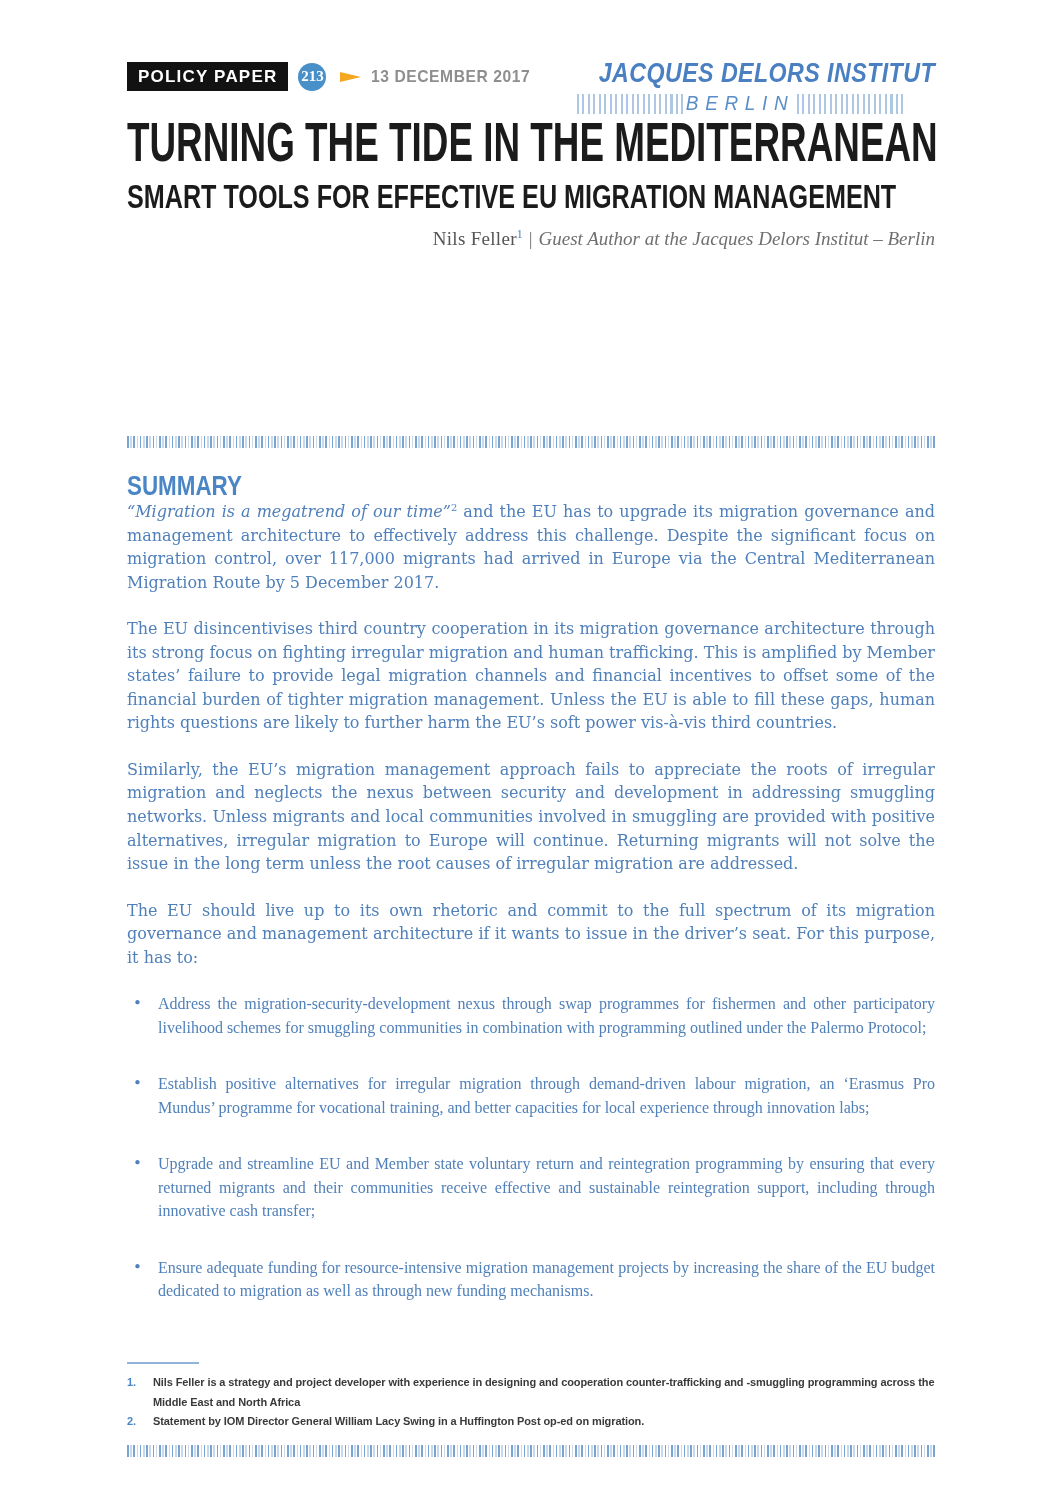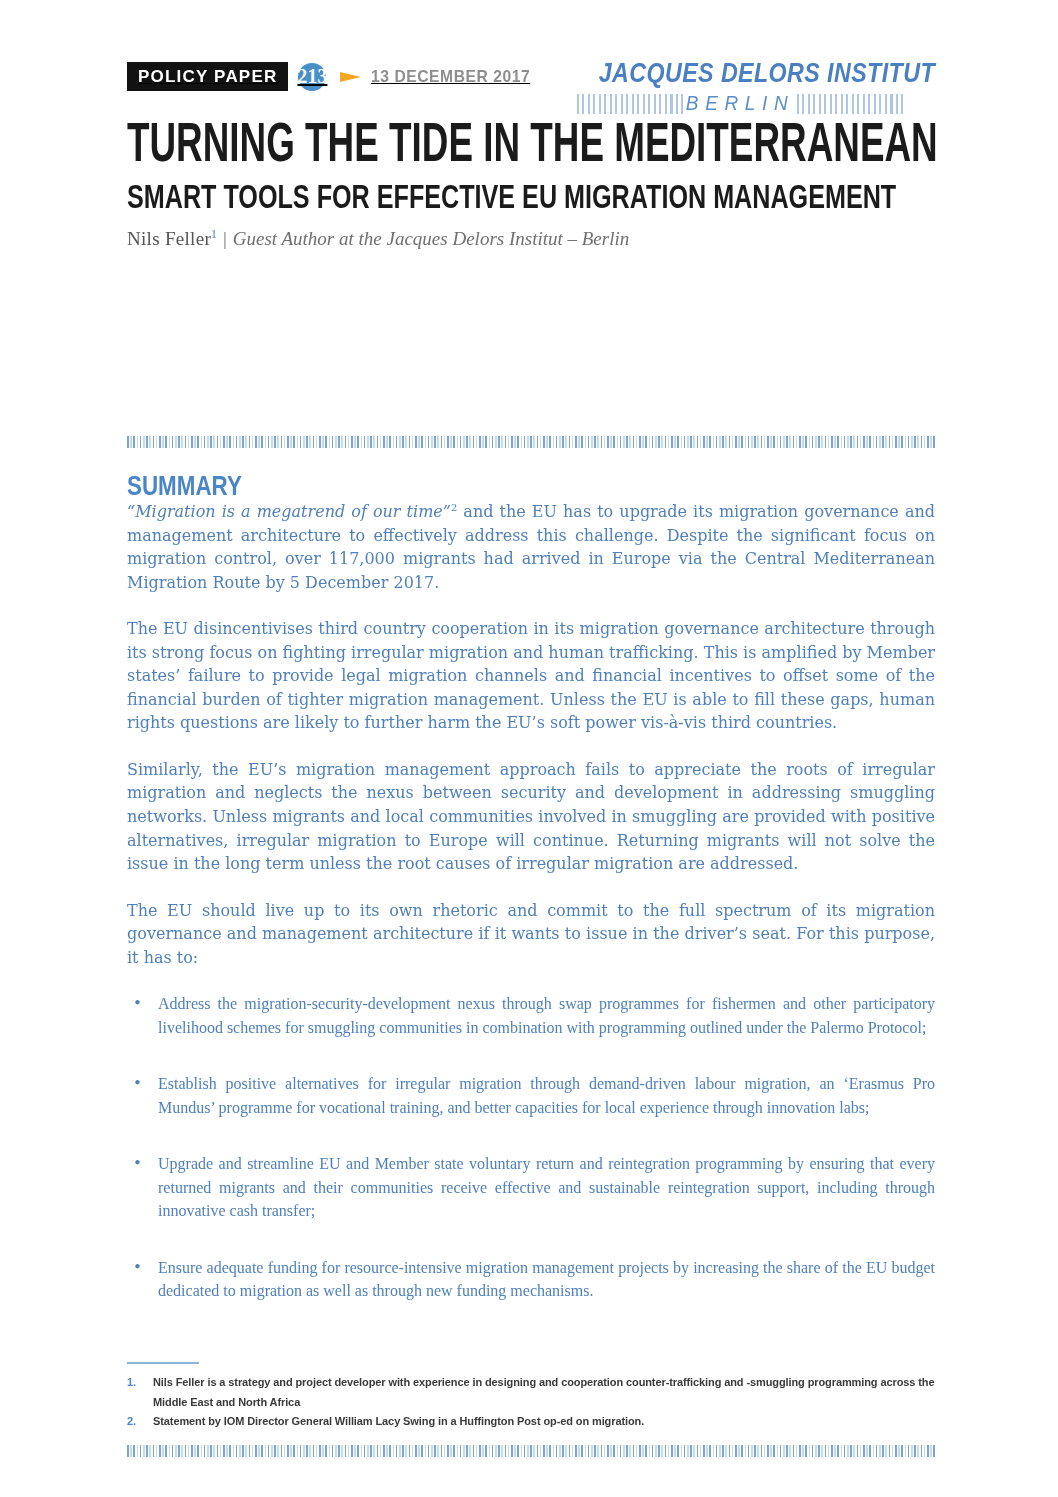--- a/index.html
+++ b/index.html
@@ -11,30 +11,30 @@
     background: #ffffff;
     padding: 58px 123px 40px 127px;
     display: flex;
     flex-direction: column;
     overflow: hidden;
     font-family: "Liberation Sans", sans-serif;
   }
 
   
   .header-row { display: flex; justify-content: space-between; align-items: flex-start; }
-  .header-left { display: flex; align-items: center; gap: 10px; margin-top: 4px; text-decoration: underline; }
+  .header-left { display: flex; align-items: center; gap: 10px; margin-top: 4px; }
   .badge {
     background: #121212; color: #ffffff;
     font-weight: 700; font-size: 17px; letter-spacing: 1.2px;
     padding: 5px 11px 4px 11px; white-space: nowrap;
   }
   .issue-circle {
     width: 28px; height: 28px; border-radius: 50%;
     background: #4a90c8; color: #ffffff;
-    font-family: "Liberation Serif", serif; font-weight: 700; font-size: 20px;
+    font-family: "Liberation Serif", serif; font-weight: 700; font-size: 15px;
     display: flex; align-items: center; justify-content: center;
   }
   .pennant-right {
     width: 0; height: 0; margin-left: 4px;
     border-left: 21px solid #f5a623;
     border-top: 5px solid transparent;
     border-bottom: 5px solid transparent;
   }
   .date {
     color: #8e8e8e; font-weight: 700; font-size: 17px; letter-spacing: 0.6px;
@@ -60,21 +60,21 @@
   .main-title {
     margin: 0; color: #1b1b1b; font-weight: 700; font-size: 55px; line-height: 1.0;
     white-space: nowrap; transform: scaleX(0.67); transform-origin: 0 0;
     letter-spacing: 0px;
   }
   .subtitle {
     margin: 9px 0 0 0; color: #1b1b1b; font-weight: 700; font-size: 34px; line-height: 1.0;
     white-space: nowrap; transform: scaleX(0.74); transform-origin: 0 0;
   }
   .author-line {
-    margin-top: 15px; font-family: "Liberation Serif", serif; font-size: 19px; color: #5d5d5d;
+    margin-top: 15px; font-family: "Liberation Serif", serif; font-size: 19px; color: #5d5d5d; text-align: right;
   }
   .author-name { font-style: normal; color: #555555; letter-spacing: 0.3px; }
   .note-ref { color: #4a86c5; font-size: 62%; vertical-align: super; }
   .author-sep { color: #777777; margin: 0 6px; }
   .author-role { font-style: italic; color: #6f6f6f; }
 
   
   .stripe-divider {
     height: 12px;
     background-image: repeating-linear-gradient(to right,

